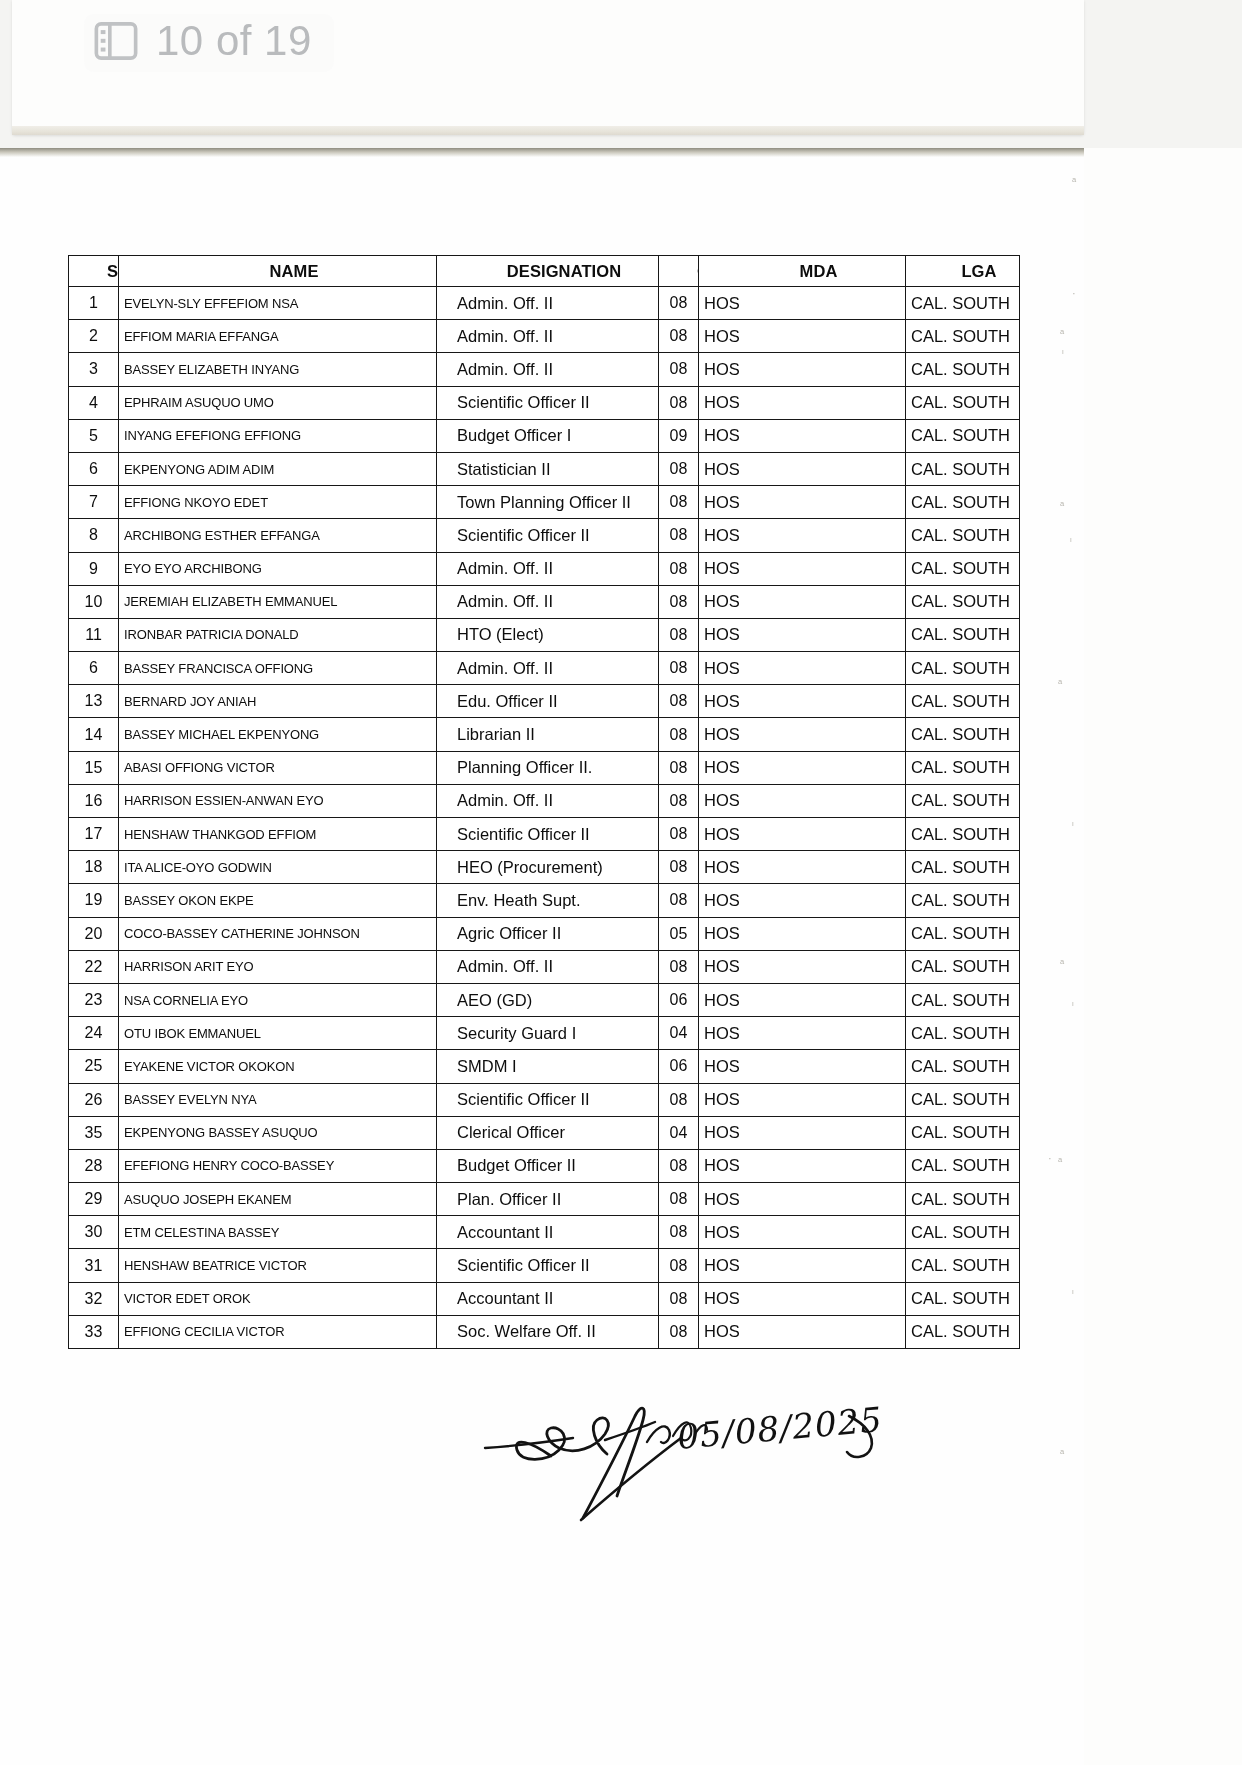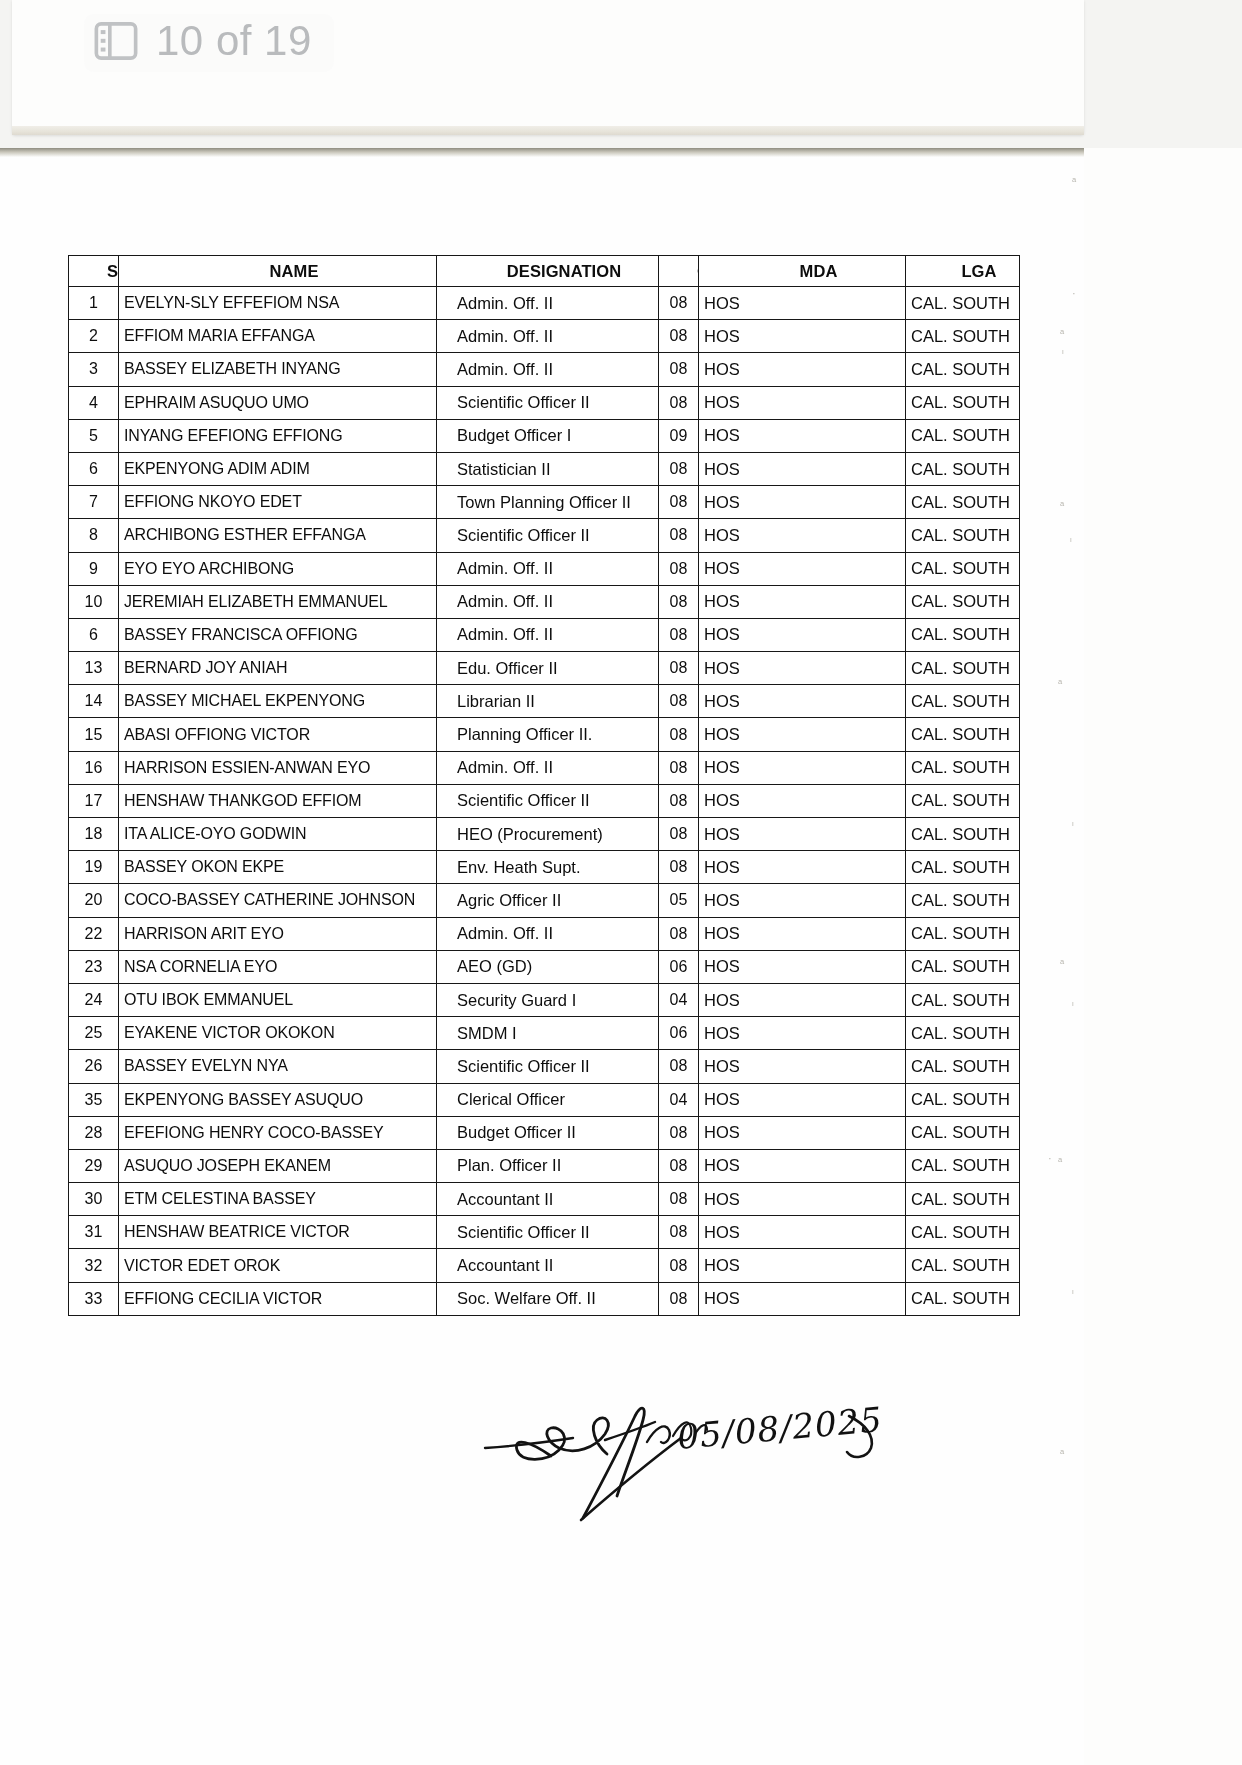--- a/index.html
+++ b/index.html
@@ -114,21 +114,21 @@
     overflow: hidden;
   }
   #staff-table thead th {
     font-weight: bold;
     height: 31px;
     letter-spacing: 0.1px;
     padding-left: 38px;
   }
   #staff-table thead th.th-sn { text-align: center; }
   #staff-table td.sn { text-align: center; font-size: 16px; }
-  #staff-table td.name { font-size: 16px; letter-spacing: -0.15px; }
+  #staff-table td.name { font-size: 13px; letter-spacing: -0.15px; }
   #staff-table td.desg { font-size: 16.5px; padding-left: 20px; }
   #staff-table td.gl { text-align: center; font-size: 16px; }
   #staff-table td.mda { font-size: 16.5px; }
   #staff-table td.lga { font-size: 16.5px; }
 
   
   #signature-block {
     position: absolute;
     left: 455px; top: 1252px;
     width: 470px; height: 190px;
@@ -281,20 +281,28 @@
         </tr>
         <tr>
           <td class="sn">10</td>
           <td class="name">JEREMIAH ELIZABETH EMMANUEL</td>
           <td class="desg">Admin. Off. II</td>
           <td class="gl">08</td>
           <td class="mda">HOS</td>
           <td class="lga">CAL. SOUTH</td>
         </tr>
         <tr>
+          <td class="sn">11</td>
+          <td class="name">IRONBAR PATRICIA DONALD</td>
+          <td class="desg">HTO (Elect)</td>
+          <td class="gl">08</td>
+          <td class="mda">HOS</td>
+          <td class="lga">CAL. SOUTH</td>
+        </tr>
+        <tr>
           <td class="sn">6</td>
           <td class="name">BASSEY FRANCISCA OFFIONG</td>
           <td class="desg">Admin. Off. II</td>
           <td class="gl">08</td>
           <td class="mda">HOS</td>
           <td class="lga">CAL. SOUTH</td>
         </tr>
         <tr>
           <td class="sn">13</td>
           <td class="name">BERNARD JOY ANIAH</td>

